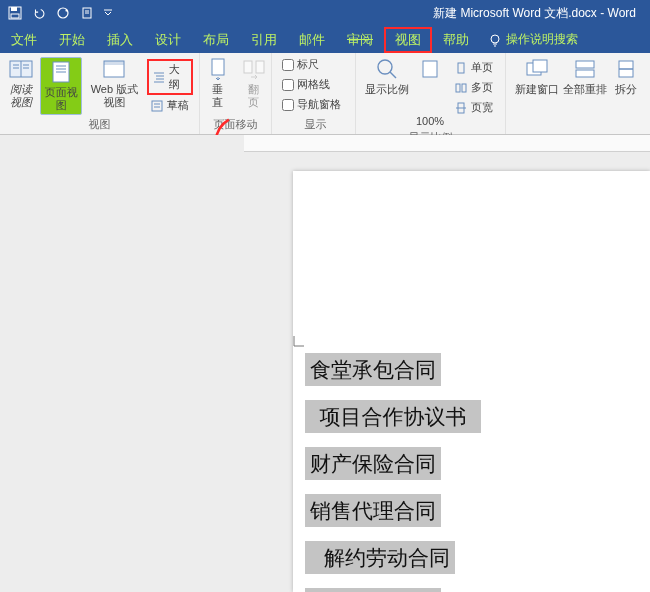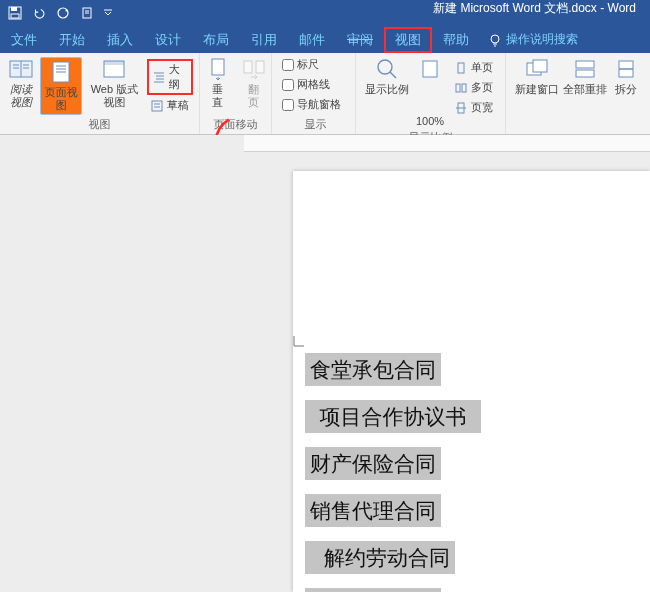--- a/index.html
+++ b/index.html
@@ -1,32 +1,32 @@
 <!DOCTYPE html>
 <html><head>
 <meta charset="utf-8">
 <style>
   * { margin: 0; padding: 0; box-sizing: border-box; }
   html, body { width: 650px; height: 592px; overflow: hidden; font-family: "Microsoft YaHei", Arial, sans-serif; background: #e6e6e6; }
-  .titlebar { background: #2b579a; height: 26px; display: flex; color: #fff; font-size: 12px; }
+  .titlebar { background: #2b579a; height: 26px; display: flex; align-items: center; color: #fff; font-size: 12px; }
   .qa-icons { display: flex; align-items: center; gap: 10px; padding: 0 8px; }
   .qa-icons .ic { width: 14px; height: 14px; display: inline-flex; align-items: center; justify-content: center; }
   .title-text { flex: 1; text-align: right; padding-right: 14px; font-size: 12px; }
-  .menubar { background: #2b579a; height: 27px; display: flex; align-items: center; color: #7dd3fc; font-size: 13px; }
+  .menubar { background: #2b579a; height: 27px; display: flex; align-items: center; color: #bef264; font-size: 13px; }
   .menubar .tab { padding: 4px 11px; cursor: pointer; }
   .menubar .tab.active { border: 2px solid #ff2a2a; padding: 2px 9px; }
   .menubar .tab.strike { text-decoration: line-through; }
   .menubar .search { display: flex; align-items: center; gap: 4px; padding-left: 8px; font-size: 12px; }
   .ribbon { background: #f3f3f3; height: 82px; border-bottom: 1px solid #c6c6c6; display: flex; position: relative; }
   .group { border-right: 1px solid #e1e1e1; display: flex; flex-direction: column; align-items: center; justify-content: space-between; padding: 4px 6px 2px 6px; font-size: 11px; color: #444; }
   .group-label { font-size: 11px; color: #666; margin-top: 2px; }
   .group-body { display: flex; align-items: flex-start; gap: 4px; }
   .bigbtn { display: flex; flex-direction: column; align-items: center; justify-content: center; width: 32px; font-size: 11px; color: #444; text-align: center; line-height: 1.2; cursor: pointer; }
   .bigbtn .bicon { width: 24px; height: 24px; margin-bottom: 2px; display: flex; align-items: center; justify-content: center; }
-  .bigbtn.sel { background: #f97316; border: 1px solid #9fbdde; border-radius: 2px; padding: 2px; }
+  .bigbtn.sel { background: #84cc16; border: 1px solid #9fbdde; border-radius: 2px; padding: 2px; }
   .smallstack { display: flex; flex-direction: column; gap: 2px; align-items: flex-start; }
   .smallbtn { display: flex; align-items: center; gap: 3px; font-size: 11px; color: #444; cursor: pointer; padding: 1px 3px; }
   .smallbtn .sicon { width: 14px; height: 14px; display: inline-flex; align-items: center; justify-content: center; }
   .smallbtn.outline { border: 2px solid #ff2a2a; }
   .chk { display: flex; align-items: center; gap: 3px; font-size: 11px; color: #444; }
   .chk input { width: 12px; height: 12px; }
   .arrow { position: absolute; top: 65px; left: 210px; width: 26px; height: 30px; pointer-events: none; }
   .workspace { position: relative; width: 650px; height: 457px; background: #ededed; }
   .ruler { position: absolute; left: 244px; top: 0; width: 406px; height: 17px; background: #fafafa; border-bottom: 1px solid #d0d0d0; }
   .page { position: absolute; left: 293px; top: 36px; width: 357px; height: 421px; background: #ffffff; box-shadow: 0 0 4px rgba(0,0,0,0.25); }

